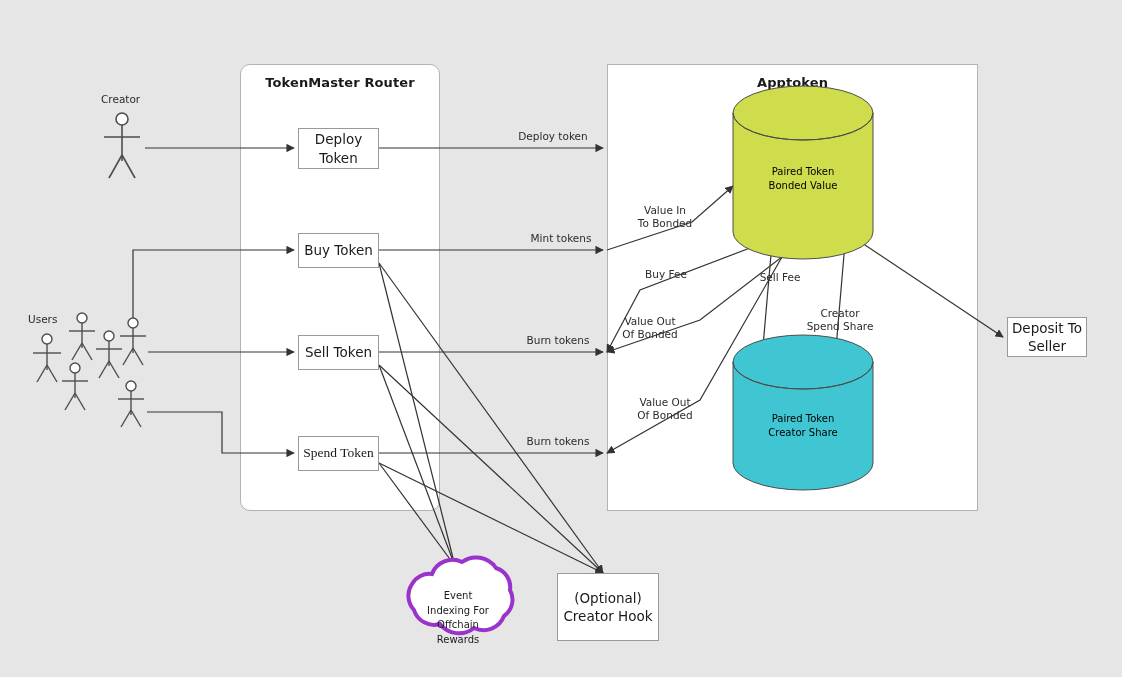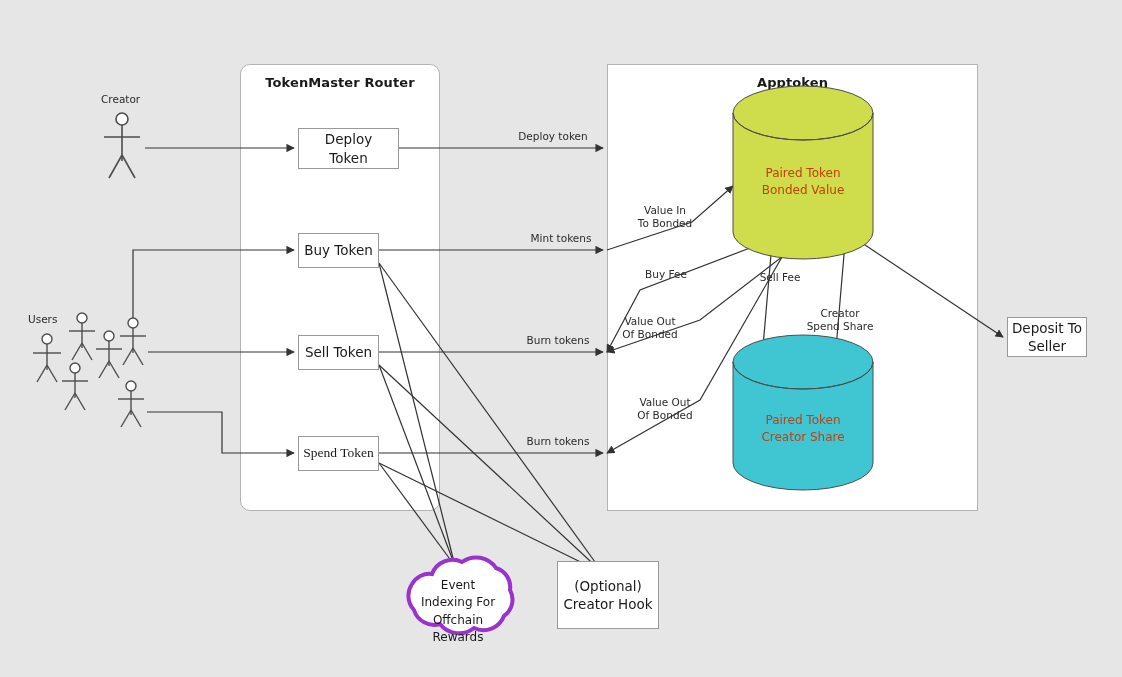--- a/index.html
+++ b/index.html
@@ -66,31 +66,32 @@
   svg.layer.front  { z-index: 5; }
   .container-box { z-index: 2; }
   .node-box      { z-index: 6; }
   .edge-label    { z-index: 7; }
   .actor-label   { z-index: 7; }
   .cyl           { z-index: 4; }
   .cloud         { z-index: 6; }
   .cloud-text {
     position: absolute;
     text-align: center;
-    font-size: 12px;
+    font-size: 10px;
     color: #1a1a1a;
     line-height: 1.45;
     white-space: pre-line;
     z-index: 7;
+    margin-top: 12px;
   }
   .cyl-text {
     position: absolute;
     text-align: center;
-    font-size: 12px;
-    color: #c2410c;
+    font-size: 10px;
+    color: #000000;
     line-height: 1.42;
     white-space: pre-line;
     z-index: 7;
   }
 </style>
 </head>
 <body>
 
 <div id="canvas">
 
@@ -232,30 +233,30 @@
                a 20 20 0 0 1 14 22
                a 20 20 0 0 1 -6 26
                a 22 22 0 0 1 -30 12
                a 24 24 0 0 1 -34 -4
                a 21 21 0 0 1 -26 -14
                a 21 21 0 0 1 -2 -26
                a 20 20 0 0 1 20 -10 Z" fill="#ffffff" stroke="#9933cc" stroke-width="4"></path>
     </g>
   </svg>
 
-  <div class="node-box" style="left:298px; top:128px; width:101px; height:41px; white-space:pre-line;">Deploy
+  <div class="node-box" style="left:298px; top:128px; width:81px; height:41px; white-space:pre-line;">Deploy
 Token</div>
 
   <div class="node-box" style="left:298px; top:233px; width:81px; height:35px;">Buy Token</div>
 
   <div class="node-box" style="left:298px; top:335px; width:81px; height:35px;">Sell Token</div>
 
   <div class="node-box" style="left:298px; top:436px; width:81px; height:35px;font-family:Liberation Serif, serif;">Spend Token</div>
 
-  <div class="node-box" style="left:557px; top:561px; width:102px; height:68px; white-space:pre-line;">(Optional)
+  <div class="node-box" style="left:557px; top:573px; width:102px; height:68px; white-space:pre-line;">(Optional)
 Creator Hook</div>
 
   <div class="node-box" style="left:1007px; top:317px; width:80px; height:40px; white-space:pre-line;">Deposit To
 Seller</div>
 
   <div class="cyl-text" style="left:733px; top:165px; width:140px;">Paired Token
 Bonded Value</div>
 
   <div class="cyl-text" style="left:733px; top:412px; width:140px;">Paired Token
 Creator Share</div>

